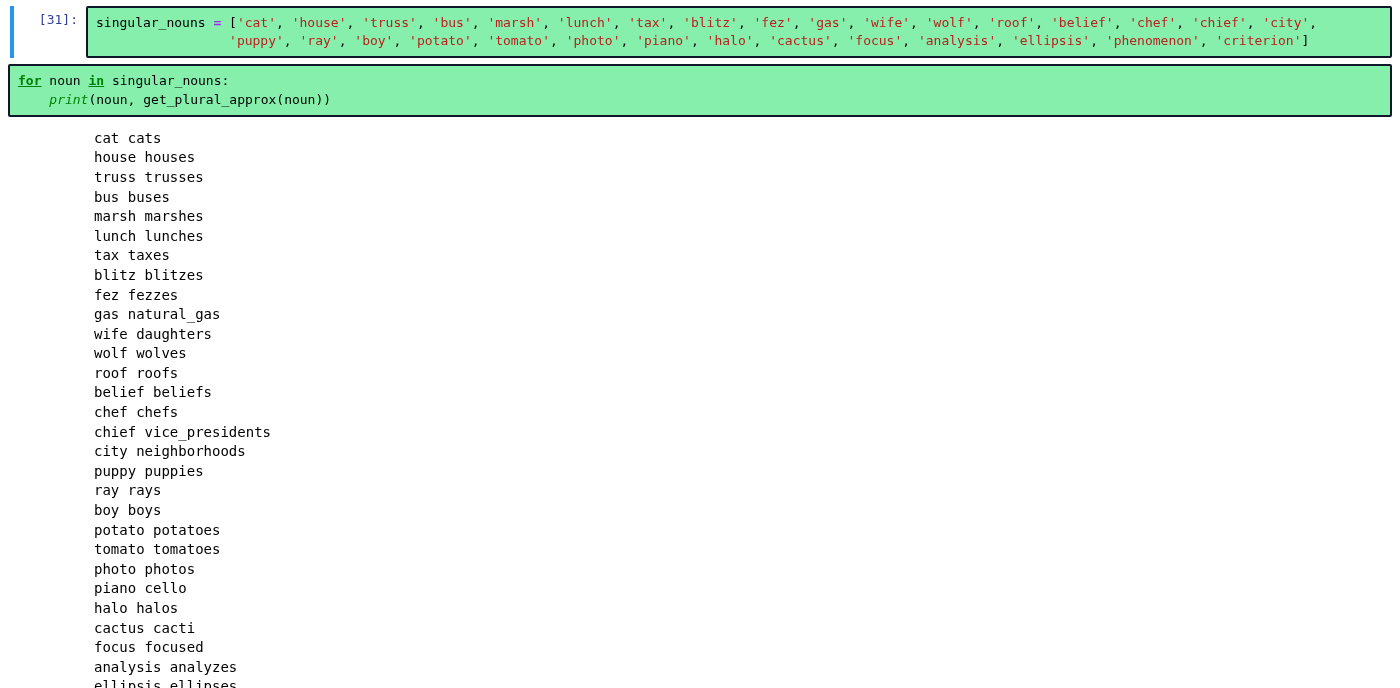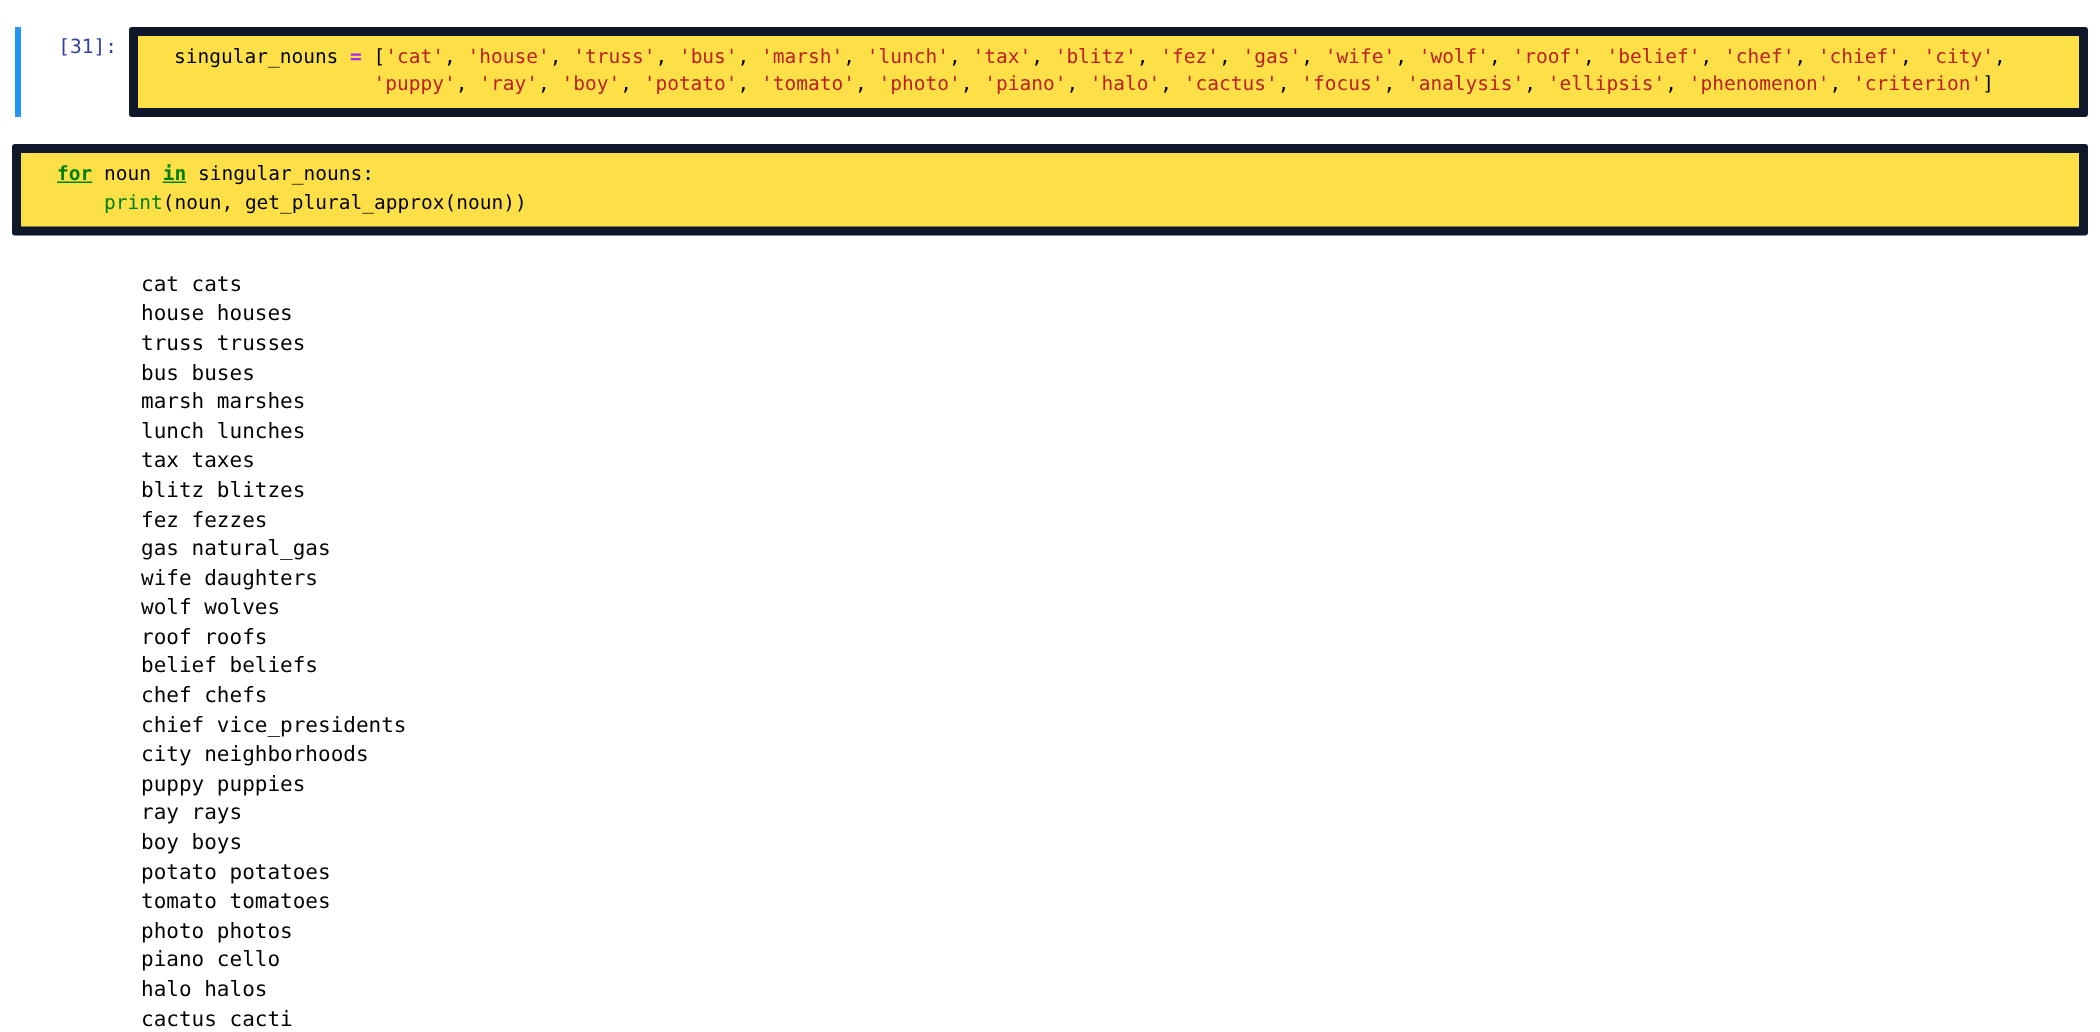--- a/index.html
+++ b/index.html
@@ -8,21 +8,21 @@
     padding: 0;
     font-family: -apple-system, "Helvetica Neue", Arial, sans-serif;
     background: #fff;
     font-size: 13px;
   }
   .notebook {
     padding: 0 8px;
   }
   .cell {
     display: flex;
-    margin: 18px 0;
+    margin: 6px 0;
     position: relative;
     justify-content: center;
   }
   .cell.selected::before {
     content: "";
     position: absolute;
     left: 2px;
     top: 0;
     bottom: 0;
     width: 4px;
@@ -33,44 +33,44 @@
     flex: 0 0 78px;
     text-align: right;
     padding: 6px 8px 0 0;
     font-family: "SFMono-Regular", Menlo, Consolas, "DejaVu Sans Mono", monospace;
     font-size: 13px;
     color: #303F9F;
   }
   .prompt-area.muted { color: #9e9e9e; }
   .input-box {
     flex: 1;
-    background: #fde047;
-    border: 6px solid #0f172a;
+    background: #86efac;
+    border: 2px solid #0f172a;
     border-radius: 2px;
-    padding: 6px 24px;
+    padding: 6px 8px;
     font-family: "SFMono-Regular", Menlo, Consolas, "DejaVu Sans Mono", monospace;
     font-size: 13px;
     line-height: 1.4;
     white-space: pre;
     overflow-x: hidden;
   }
   .output-box {
     flex: 1;
     padding: 6px 8px;
     font-family: "SFMono-Regular", Menlo, Consolas, "DejaVu Sans Mono", monospace;
     font-size: 14px;
     line-height: 1.4;
     white-space: pre;
   }
   .tok-var { color: #000; }
   .tok-op  { color: #aa22ff; font-weight: bold; }
   .tok-pun { color: #000; }
   .tok-str { color: #ba2121; }
   .tok-kw  { color: #008000; font-weight: bold; text-decoration: underline; }
-  .tok-fn  { color: #008000; }
+  .tok-fn  { color: #008000; font-style: italic; }
 </style>
 </head>
 <body>
 
 <div class="notebook">
 
   <div class="cell selected">
     <div class="prompt-area">[31]:</div>
     <div class="input-box" id="code31"><span class="tok-var">singular_nouns</span><span class="tok-op"> = </span><span class="tok-pun">[</span><span class="tok-str">'cat'</span><span class="tok-pun">, </span><span class="tok-str">'house'</span><span class="tok-pun">, </span><span class="tok-str">'truss'</span><span class="tok-pun">, </span><span class="tok-str">'bus'</span><span class="tok-pun">, </span><span class="tok-str">'marsh'</span><span class="tok-pun">, </span><span class="tok-str">'lunch'</span><span class="tok-pun">, </span><span class="tok-str">'tax'</span><span class="tok-pun">, </span><span class="tok-str">'blitz'</span><span class="tok-pun">, </span><span class="tok-str">'fez'</span><span class="tok-pun">, </span><span class="tok-str">'gas'</span><span class="tok-pun">, </span><span class="tok-str">'wife'</span><span class="tok-pun">, </span><span class="tok-str">'wolf'</span><span class="tok-pun">, </span><span class="tok-str">'roof'</span><span class="tok-pun">, </span><span class="tok-str">'belief'</span><span class="tok-pun">, </span><span class="tok-str">'chef'</span><span class="tok-pun">, </span><span class="tok-str">'chief'</span><span class="tok-pun">, </span><span class="tok-str">'city'</span><span class="tok-pun">, </span>
                  <span class="tok-str">'puppy'</span><span class="tok-pun">, </span><span class="tok-str">'ray'</span><span class="tok-pun">, </span><span class="tok-str">'boy'</span><span class="tok-pun">, </span><span class="tok-str">'potato'</span><span class="tok-pun">, </span><span class="tok-str">'tomato'</span><span class="tok-pun">, </span><span class="tok-str">'photo'</span><span class="tok-pun">, </span><span class="tok-str">'piano'</span><span class="tok-pun">, </span><span class="tok-str">'halo'</span><span class="tok-pun">, </span><span class="tok-str">'cactus'</span><span class="tok-pun">, </span><span class="tok-str">'focus'</span><span class="tok-pun">, </span><span class="tok-str">'analysis'</span><span class="tok-pun">, </span><span class="tok-str">'ellipsis'</span><span class="tok-pun">, </span><span class="tok-str">'phenomenon'</span><span class="tok-pun">, </span><span class="tok-str">'criterion'</span><span class="tok-pun">]</span></div>

